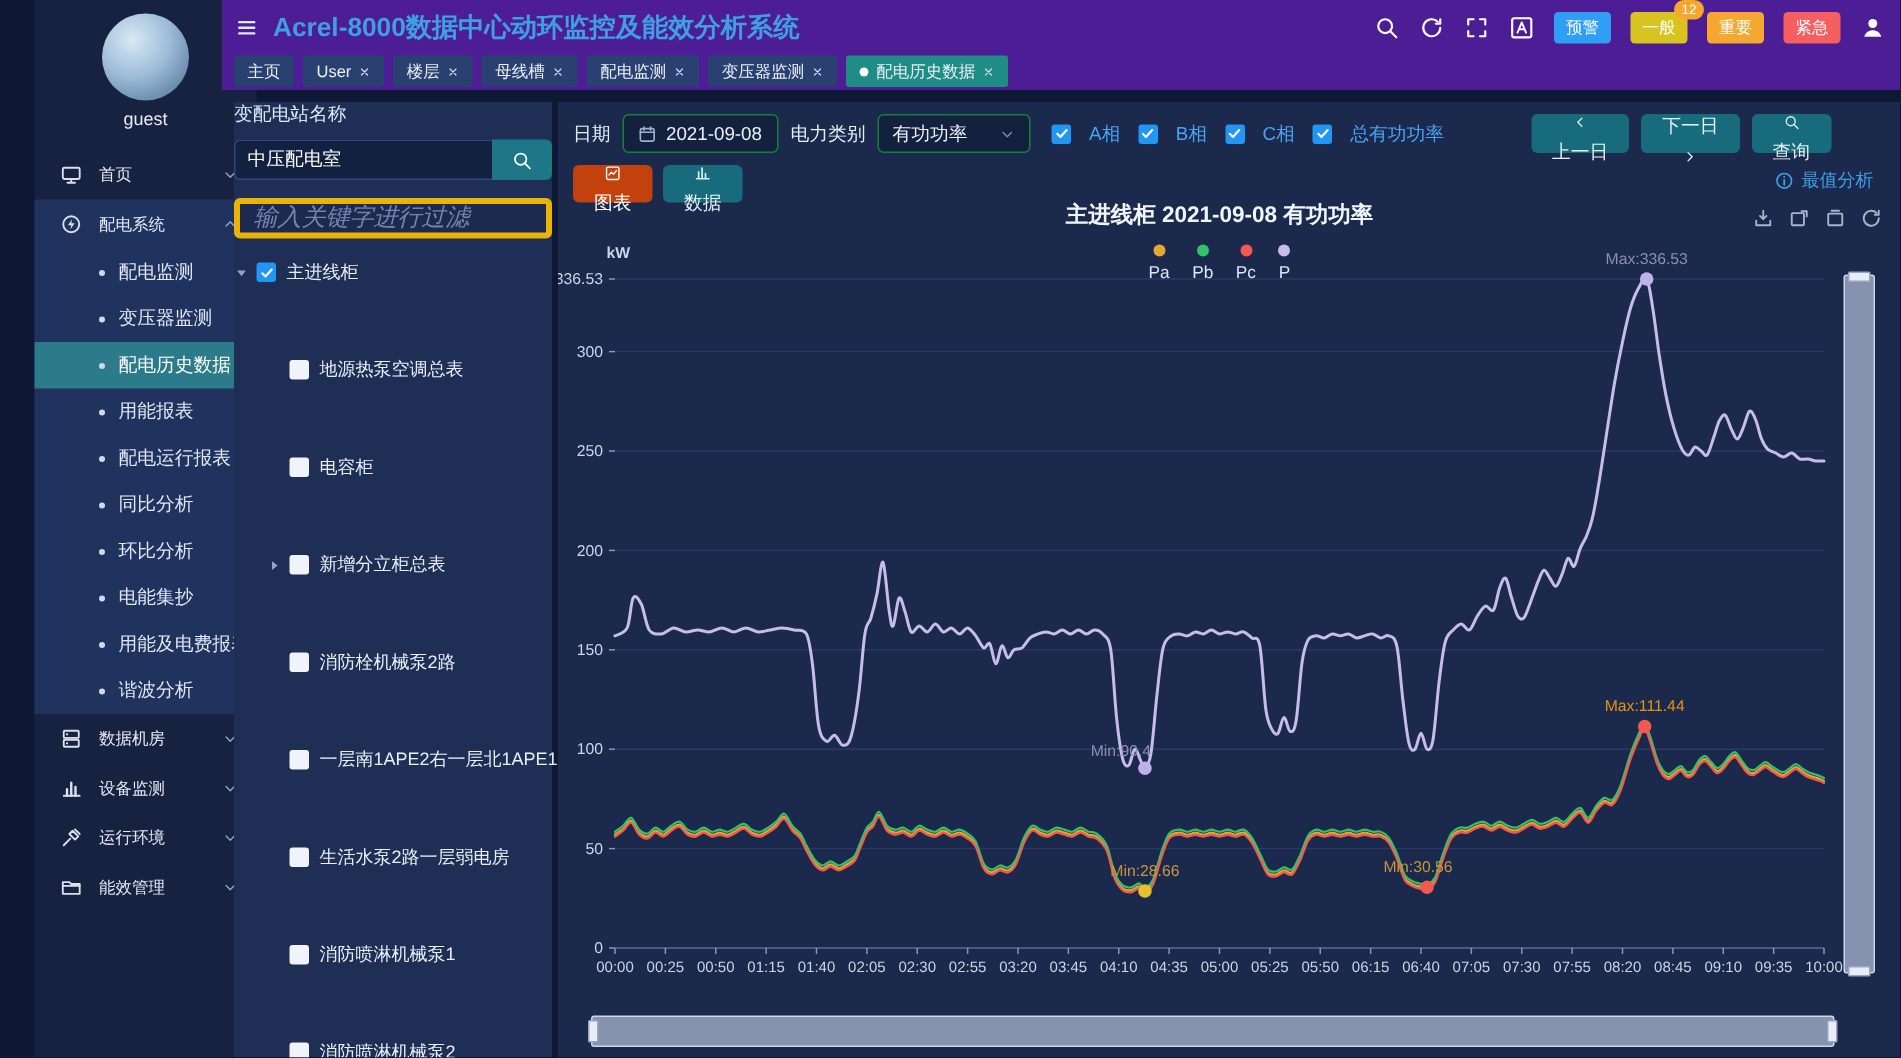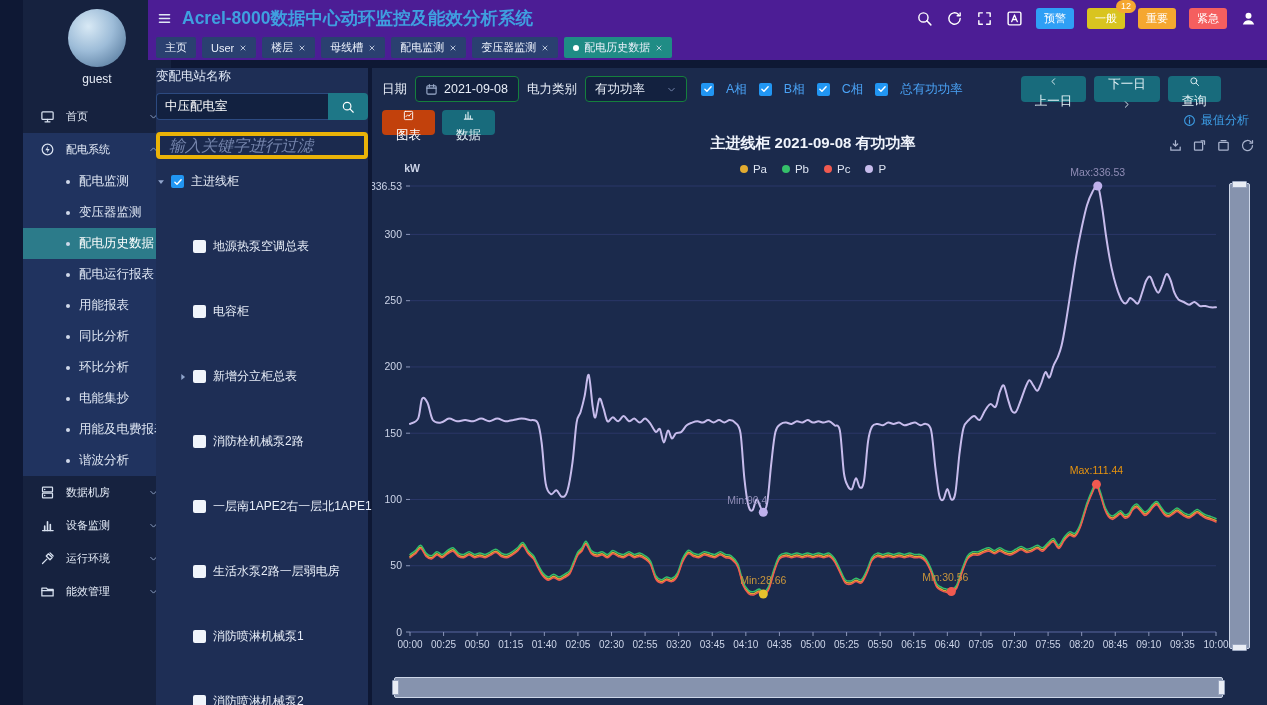--- a/index.html
+++ b/index.html
@@ -64,21 +64,21 @@
   .pcheck{display:flex;align-items:center;gap:5px;}
   .cblabel{color:#4aa2f5;font-size:12.5px;white-space:nowrap;}
   .tealbtn{height:26px;background:#186b7c;color:#e2f1f5;border:none;border-radius:4px;font-size:12.5px;display:flex;align-items:center;gap:6px;padding:0 14px;white-space:nowrap;font-family:inherit;flex-direction:column;}
   .tealbtn .bic{width:11px;height:11px;}
   .orangebtn{background:#c2410c;color:#fff;}
   .row2{position:absolute;left:10px;top:42px;height:25px;display:flex;gap:7px;}
   .row2 .tealbtn{height:25px;}
   .maxlink{position:absolute;right:18px;top:44px;color:#3d9ee6;font-size:12px;display:flex;align-items:center;gap:5px;}
   .chart-title{position:absolute;left:38px;top:66px;width:806px;text-align:center;font-size:15px;font-weight:bold;color:#f0f4fc;}
   .legend{position:absolute;left:38px;top:95px;width:806px;display:flex;justify-content:center;gap:15px;}
-  .litem{display:flex;align-items:center;gap:5px;font-size:11.5px;color:#dde4f2;}
+  .litem{display:flex;align-items:center;gap:5px;font-size:11.5px;color:#dde4f2;flex-direction:column;}
   .ldot{width:8px;height:8px;border-radius:50%;}
   .toolbox{position:absolute;right:12px;top:70px;display:flex;gap:9px;color:#a9b3cd;}
   .tbi{width:15px;height:15px;}
   .vslider{position:absolute;left:857px;top:115px;width:21px;height:466px;background:rgba(164,177,203,0.78);border:1px solid #cdd6e8;border-radius:2px;}
   .vh{position:absolute;left:2px;width:15px;height:7px;background:#e9edf5;border:1px solid #9aa6c0;border-radius:1px;}
   .hslider{position:absolute;left:22px;top:609px;width:829px;height:21px;background:rgba(164,177,203,0.78);border:1px solid #cdd6e8;border-radius:2px;}
   .hh{position:absolute;top:2px;width:7px;height:15px;background:#e9edf5;border:1px solid #9aa6c0;border-radius:1px;}
 </style>
 </head>
 <body>
@@ -119,25 +119,25 @@
           <div class="menu-sub" data-interactable="true">
             <span class="bullet" data-interactable="false"></span>
             <span data-interactable="false">变压器监测</span>
           </div>
           <div class="menu-sub active" data-interactable="true">
             <span class="bullet" data-interactable="false"></span>
             <span data-interactable="false">配电历史数据</span>
           </div>
           <div class="menu-sub" data-interactable="true">
             <span class="bullet" data-interactable="false"></span>
+            <span data-interactable="false">用能报表</span>
+          </div>
+          <div class="menu-sub" data-interactable="true">
+            <span class="bullet" data-interactable="false"></span>
             <span data-interactable="false">配电运行报表</span>
-          </div>
-          <div class="menu-sub" data-interactable="true">
-            <span class="bullet" data-interactable="false"></span>
-            <span data-interactable="false">用能报表</span>
           </div>
           <div class="menu-sub" data-interactable="true">
             <span class="bullet" data-interactable="false"></span>
             <span data-interactable="false">同比分析</span>
           </div>
           <div class="menu-sub" data-interactable="true">
             <span class="bullet" data-interactable="false"></span>
             <span data-interactable="false">环比分析</span>
           </div>
           <div class="menu-sub" data-interactable="true">

